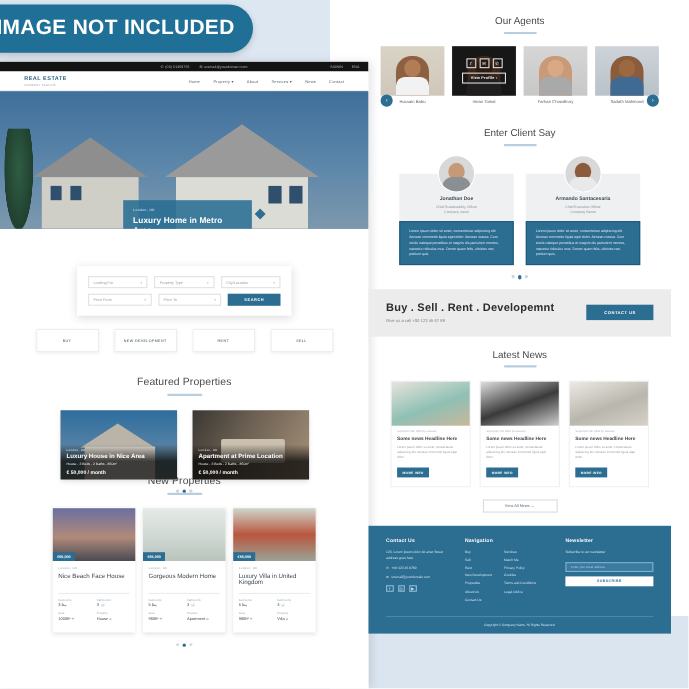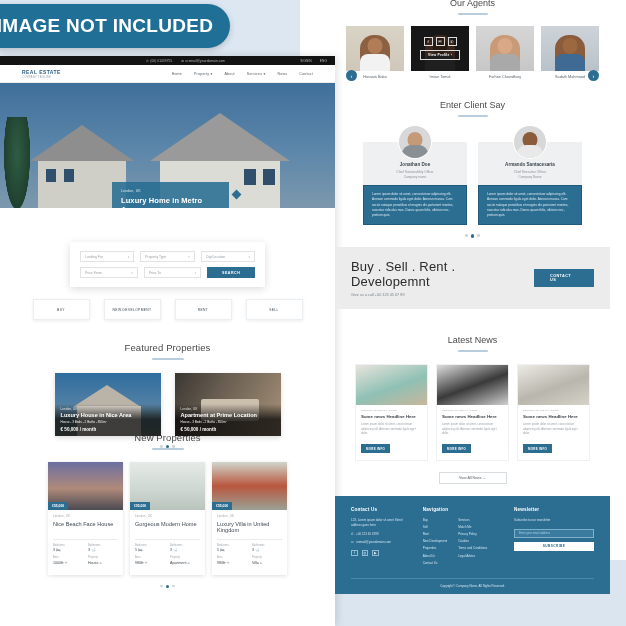--- a/index.html
+++ b/index.html
@@ -121,21 +121,21 @@
   .npc .body { padding:5px 5px 6px; }
   .npc .loc { font-size:2.7px; color:#9aa2a8; letter-spacing:.3px; }
   .npc .nm { font-size:5.6px; color:#3e4a54; margin-top:2.5px; line-height:1.25; height:14px; }
   .npc .hr { height:1px; background:#e9edf0; margin:4px 0 4px; }
   .spec { display:flex; gap:5px; margin-bottom:4px; }
   .spec > div { flex:1; }
   .spec .k { font-size:2.6px; color:#a3aab0; }
   .spec .v { font-size:3.6px; color:#3e4a54; margin-top:1.5px; }
 
   
-  .rcol { position:absolute; left:335px; top:0; width:275px; }
+  .rcol { position:absolute; left:335px; top:16px; width:275px; }
   .r-sec-title { text-align:center; font-size:9px; color:#4a4a4a; }
   .r-rule { width:30px; height:2px; background:#b8cede; margin:5px auto 0; border-radius:2px; }
 
   .agents { display:flex; gap:7px; justify-content:center; margin-top:11px; position:relative; }
   .agent { width:58px; }
   .agent .ph { height:45px; position:relative; overflow:hidden; }
   .agent .ph.p1{background:linear-gradient(180deg,#d9d3c6 0%,#cfc8ba 100%);}
   .agent .ph.p2{background:#2b2b2b;}
   .agent .ph.p3{background:linear-gradient(180deg,#d6d6d6 0%,#c7c7c7 100%);}
   .agent .ph.p4{background:linear-gradient(180deg,#cdd3d8 0%,#b9c2c9 100%);}
@@ -165,21 +165,21 @@
   .cavatar .b { position:absolute; left:50%; transform:translateX(-50%); bottom:0; width:26px;height:13px;
     border-radius:9px 9px 0 0; background:#8a8f93; }
   .cavatar.dk .h{background:#8a5c3c;} .cavatar.dk .b{background:#e9e9e9;}
   .cname { text-align:center; font-size:4.6px; color:#3d474f; font-weight:bold; }
   .crole { text-align:center; font-size:3.2px; color:#8d959b; margin-top:2.5px; }
   .ccomp { text-align:center; font-size:3.2px; color:#8d959b; margin-top:1.5px; padding-bottom:6px; }
   .cquote { background:#2c6d92; color:#dbe9f1; font-size:3.2px; line-height:1.65; padding:6px 8px;
     border:.8px solid #1f5a7b; }
 
   .cta { margin-top:0; background:#ececec; padding:12px 16px; display:flex; align-items:center; }
-  .cta .t { font-size:13px; color:#2b2b2b; font-weight:normal; letter-spacing:.2px; }
+  .cta .t { font-size:10px; color:#2b2b2b; font-weight:bold; letter-spacing:.2px; }
   .cta .s { font-size:3.8px; color:#7d858b; margin-top:4px; }
   .cta-btn { margin-left:auto; background:#2c6d92; color:#fff; font-size:3.8px; font-weight:bold;
     padding:5px 16px; letter-spacing:.4px; }
 
   .news { display:flex; gap:8px; justify-content:center; margin-top:12px; }
   .ncard { width:73px; background:#fff; border:.8px solid #eef0f2; }
   .ncard .img { height:40px; }
   .ncard .img.n1 { background:linear-gradient(160deg,#e8e4dc 0%,#8fc0b4 55%,#c9b79c 100%); }
   .ncard .img.n2 { background:linear-gradient(160deg,#dedede 0%,#3a3a3a 52%,#cfcfcf 100%); }
   .ncard .img.n3 { background:linear-gradient(160deg,#eceae4 0%,#b9b6ad 55%,#d6d2c8 100%); }
@@ -541,21 +541,21 @@
     </div>
 
     <div class="cta" style="margin-top:9px;">
       <div>
         <div class="t">Buy . Sell . Rent . Developemnt</div>
         <div class="s">Give us a call +00 123 45 67 89</div>
       </div>
       <div class="cta-btn">CONTACT US</div>
     </div>
 
-    <div style="margin-top:26px;">
+    <div style="margin-top:11px;">
       <div class="r-sec-title">Latest News</div>
       <div class="r-rule"></div>
       <div class="news">
         <div class="ncard">
           <div class="img n1"></div>
           <div class="bd">
             <div class="dt">September 28, 2021 by Hussain</div>
             <div class="hl">Some news Headline Here</div>
             <div class="tx">Lorem ipsum dolor sit amet, consectetuer adipiscing elit. Aenean commodo ligula eget dolor.</div>
             <div class="mb">MORE INFO</div>

